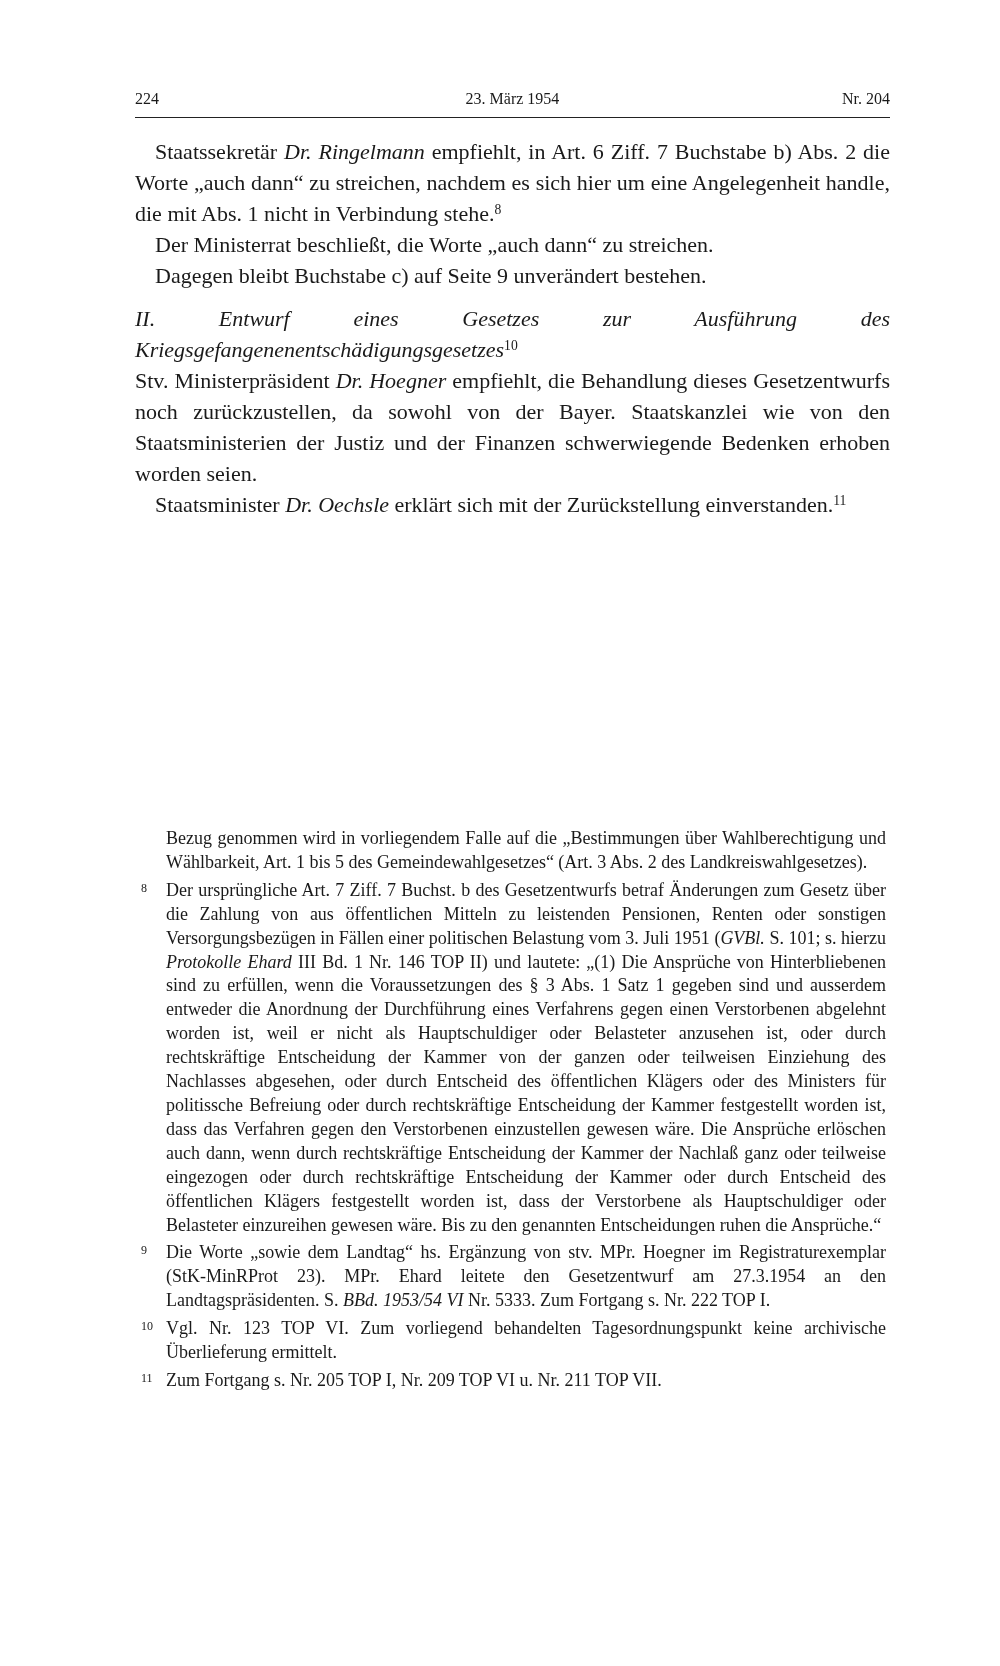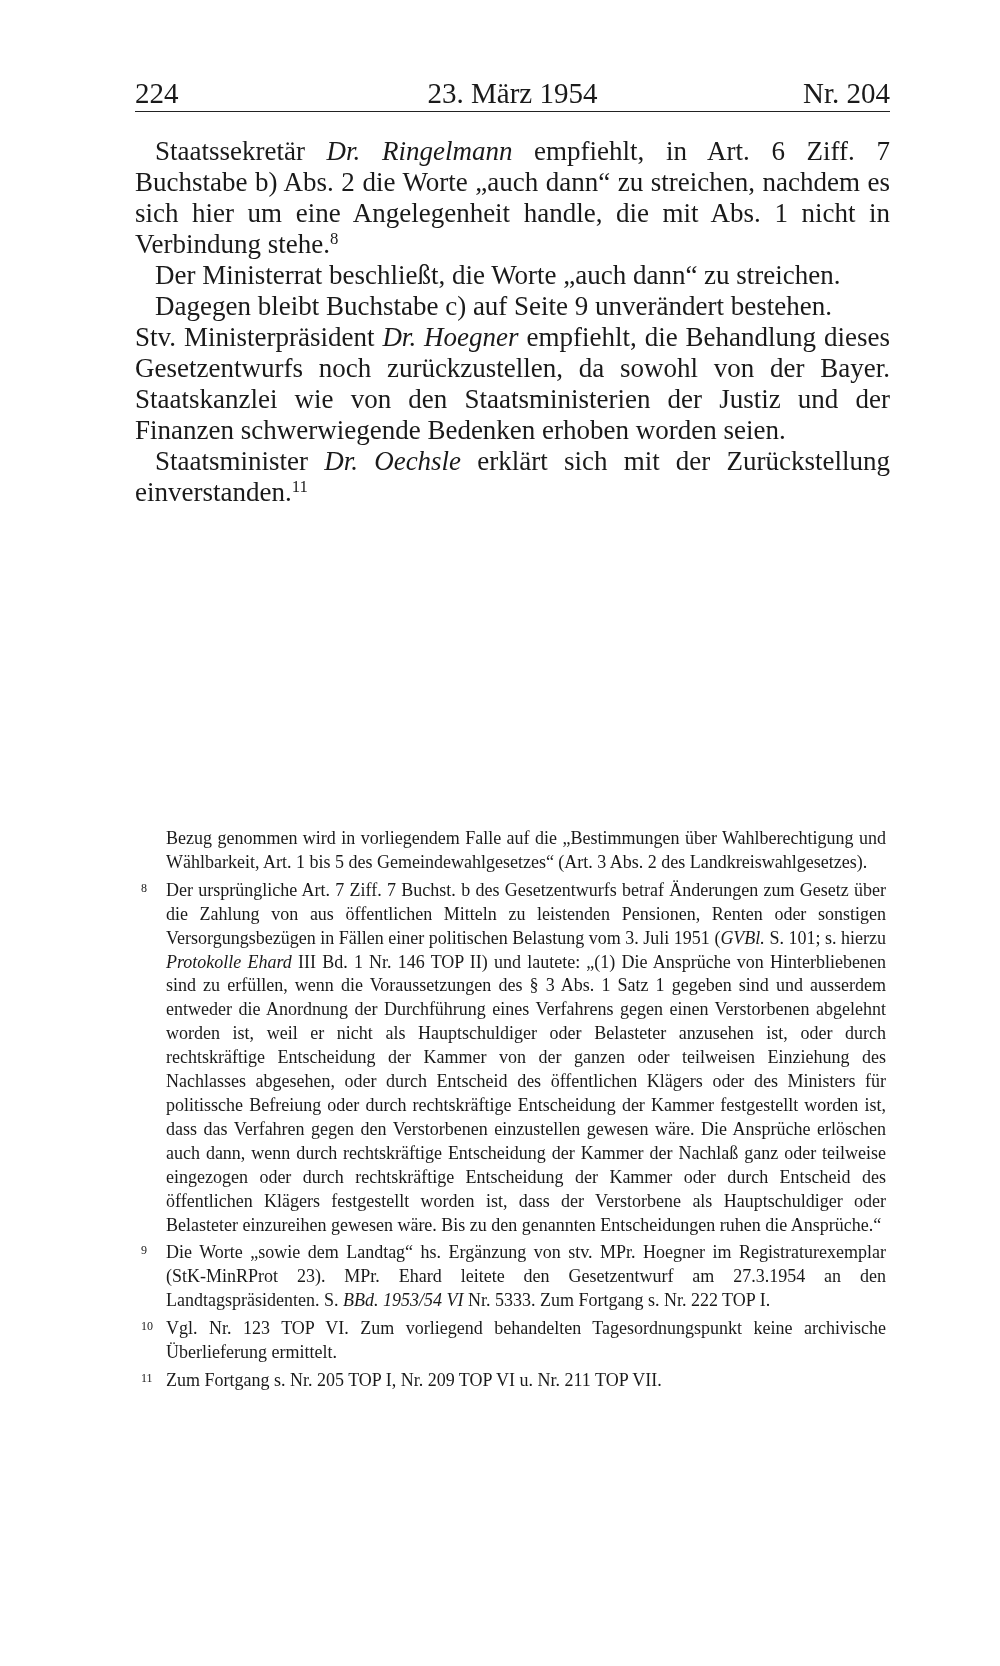--- a/index.html
+++ b/index.html
@@ -11,37 +11,37 @@
       width: 1000px;
       height: 1666px;
       position: relative;
       overflow: hidden;
       font-family: "Liberation Serif", "DejaVu Serif", serif;
       color: #1a1a1a;
     }
     .page-header {
       position: absolute;
       left: 135px;
-      top: 74px;
+      top: 80px;
       width: 755px;
       height: 37px;
       border-bottom: 1.5px solid #222;
-      font-size: 29px;
+      font-size: 16px;
       line-height: 30px;
     }
     .page-header .pg-num { position: absolute; left: 0; top: 4px; }
     .page-header .pg-date { position: absolute; left: 0; right: 0; top: 4px; text-align: center; }
     .page-header .pg-nr { position: absolute; right: 0; top: 4px; }
 
     .body-text {
       position: absolute;
       left: 135px;
       top: 136px;
       width: 755px;
-      font-size: 27px;
+      font-size: 22px;
       line-height: 31px;
       text-align: justify;
     }
     .body-text p {
       margin: 0;
       text-align: justify;
     }
     .body-text p.indent { text-indent: 20px; }
     .body-text p.heading {
       font-style: italic;
@@ -89,20 +89,21 @@
 </div>
 
 <div class="body-text">
   <p class="indent"><span>Staatssekretär </span><em>Dr. Ringelmann</em><span> empfiehlt, in Art. 6 Ziff. 7 Buchstabe b) Abs. 2 die Worte „auch dann“ zu streichen, nachdem es sich hier um eine Angelegenheit handle, die mit Abs. 1 nicht in Verbindung stehe.</span><sup>8</sup></p>
 
   <p class="indent">Der Ministerrat beschließt, die Worte „auch dann“ zu streichen.</p>
 
   <p class="indent">Dagegen bleibt Buchstabe c) auf Seite 9 unverändert bestehen.</p>
 
 
+  <p class="heading"><span>II. Entwurf eines Gesetzes zur Ausführung des Kriegsgefangenenentschädigungsgesetzes</span><sup style="font-style:normal">10</sup></p>
 
   <p><span>Stv. Ministerpräsident </span><em>Dr. Hoegner</em><span> empfiehlt, die Behandlung dieses Gesetzentwurfs noch zurückzustellen, da sowohl von der Bayer. Staatskanzlei wie von den Staatsministerien der Justiz und der Finanzen schwerwiegende Bedenken erhoben worden seien.</span></p>
 
   <p class="indent"><span>Staatsminister </span><em>Dr. Oechsle</em><span> erklärt sich mit der Zurückstellung einverstanden.</span><sup>11</sup></p>
 </div>
 
 <div class="footnotes">
   <p class="fn">
     <span class="fn-text">Bezug genommen wird in vorliegendem Falle auf die „Bestimmungen über Wahlberechtigung und Wählbarkeit, Art. 1 bis 5 des Gemeindewahlgesetzes“ (Art. 3 Abs. 2 des Landkreiswahlgesetzes).</span>
   </p>

